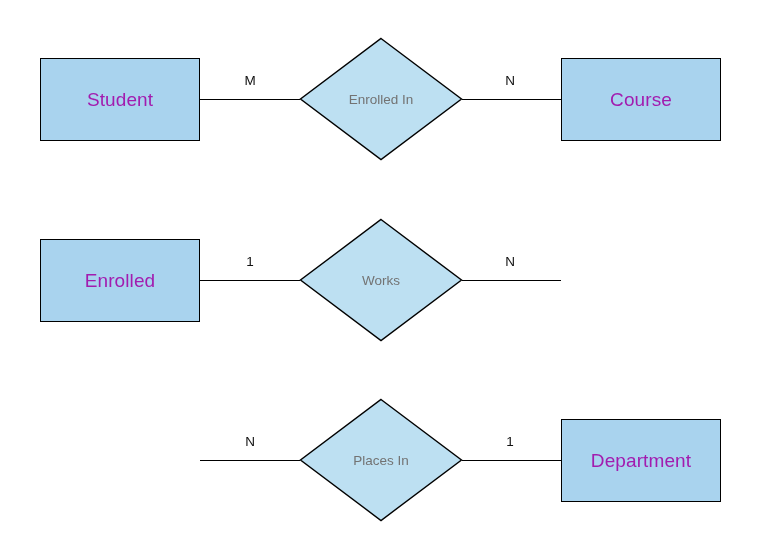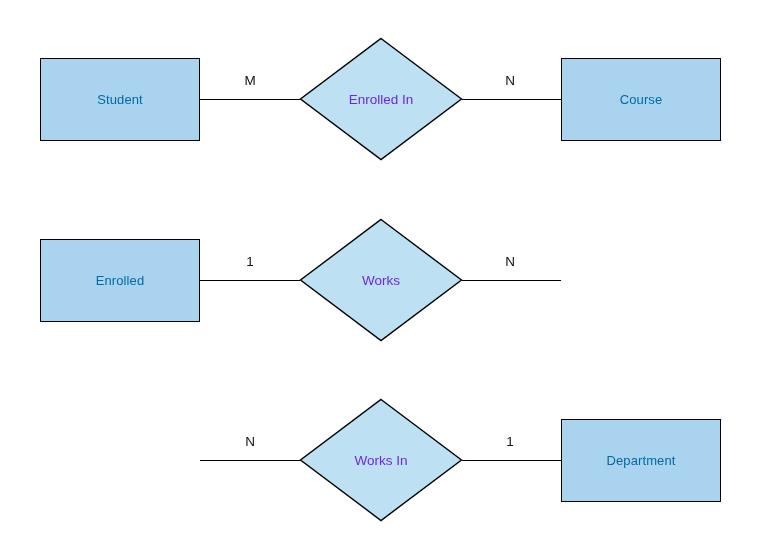--- a/index.html
+++ b/index.html
@@ -33,22 +33,22 @@
     background: #a9d3ee;
     border: 1.3px solid #000000;
     box-sizing: border-box;
     display: flex;
     align-items: center;
     justify-content: center;
   }
   .entity.left  { left: 40px; }
   .entity.right { left: 561px; }
   .entity-label {
-    font-size: 13px;
-    color: #0369a1;
+    font-size: 19px;
+    color: #a21caf;
     letter-spacing: 0.1px;
     white-space: nowrap;
   }
   
   .diamond-wrap {
     position: absolute;
     left: 299px;
     top: -21px;
     width: 164px;
     height: 124px;
@@ -62,21 +62,21 @@
   .diamond-label {
     position: absolute;
     left: 0;
     top: 0;
     width: 164px;
     height: 124px;
     display: flex;
     align-items: center;
     justify-content: center;
     font-size: 13.5px;
-    color: #6d28d9;
+    color: #737373;
     white-space: nowrap;
     pointer-events: none;
   }
   
   .connector {
     position: absolute;
     top: 41px;
     height: 0;
     border-top: 1.3px solid #000000;
   }
@@ -151,21 +151,21 @@
 
 
     <div class="connector left-conn"></div>
 
     <div class="cardinality left-card">N</div>
 
     <div class="diamond-wrap">
       <svg width="164" height="124" viewBox="0 0 164 124" aria-hidden="true">
         <polygon points="82,1.5 162.5,62 82,122.5 1.5,62" fill="#bde0f2" stroke="#000000" stroke-width="1.4" stroke-linejoin="miter"></polygon>
       </svg>
-      <div class="diamond-label">Works In</div>
+      <div class="diamond-label">Places In</div>
     </div>
 
     <div class="connector right-conn"></div>
 
     <div class="cardinality right-card">1</div>
 
     <div class="entity right">
       <span class="entity-label">Department</span>
     </div>
   </div>

